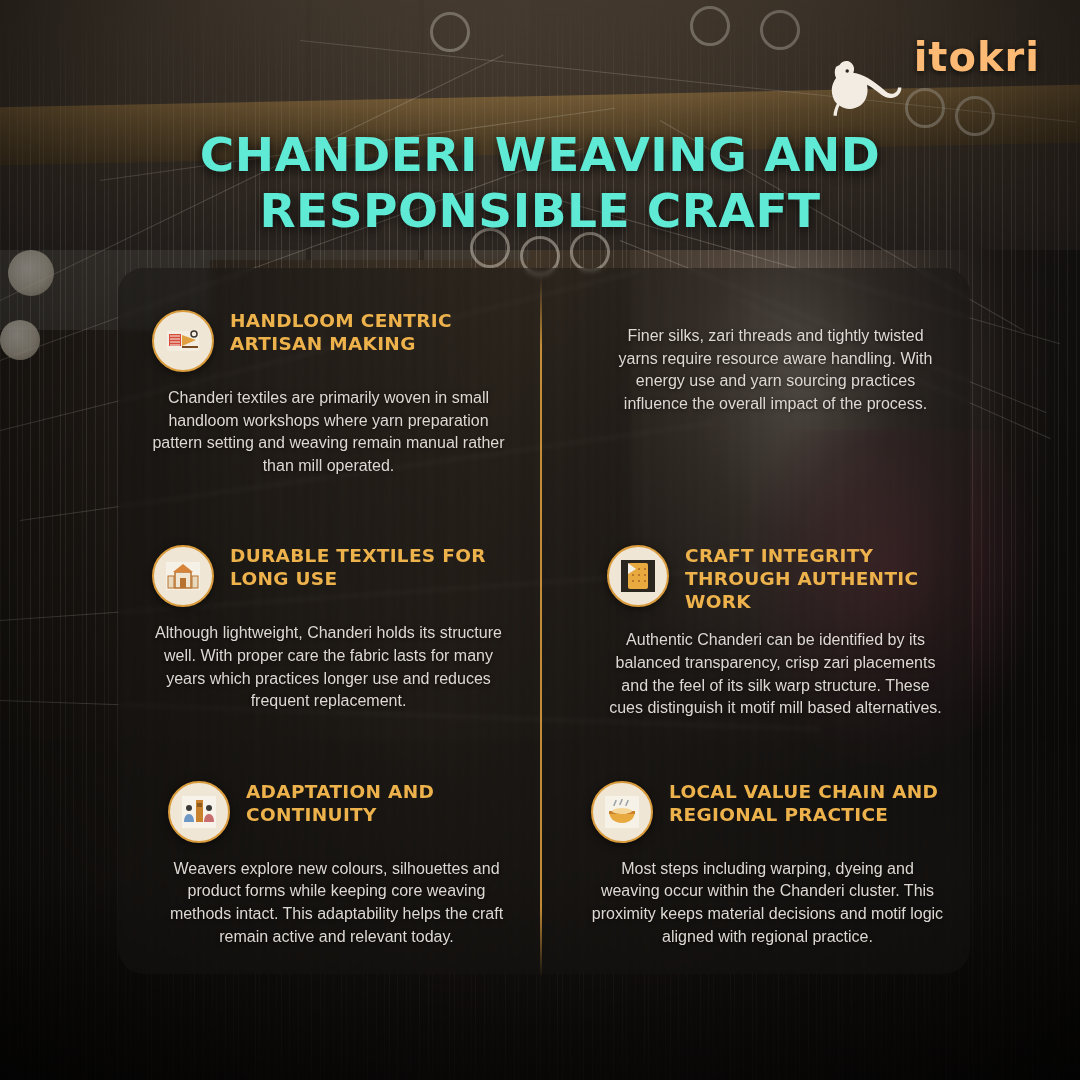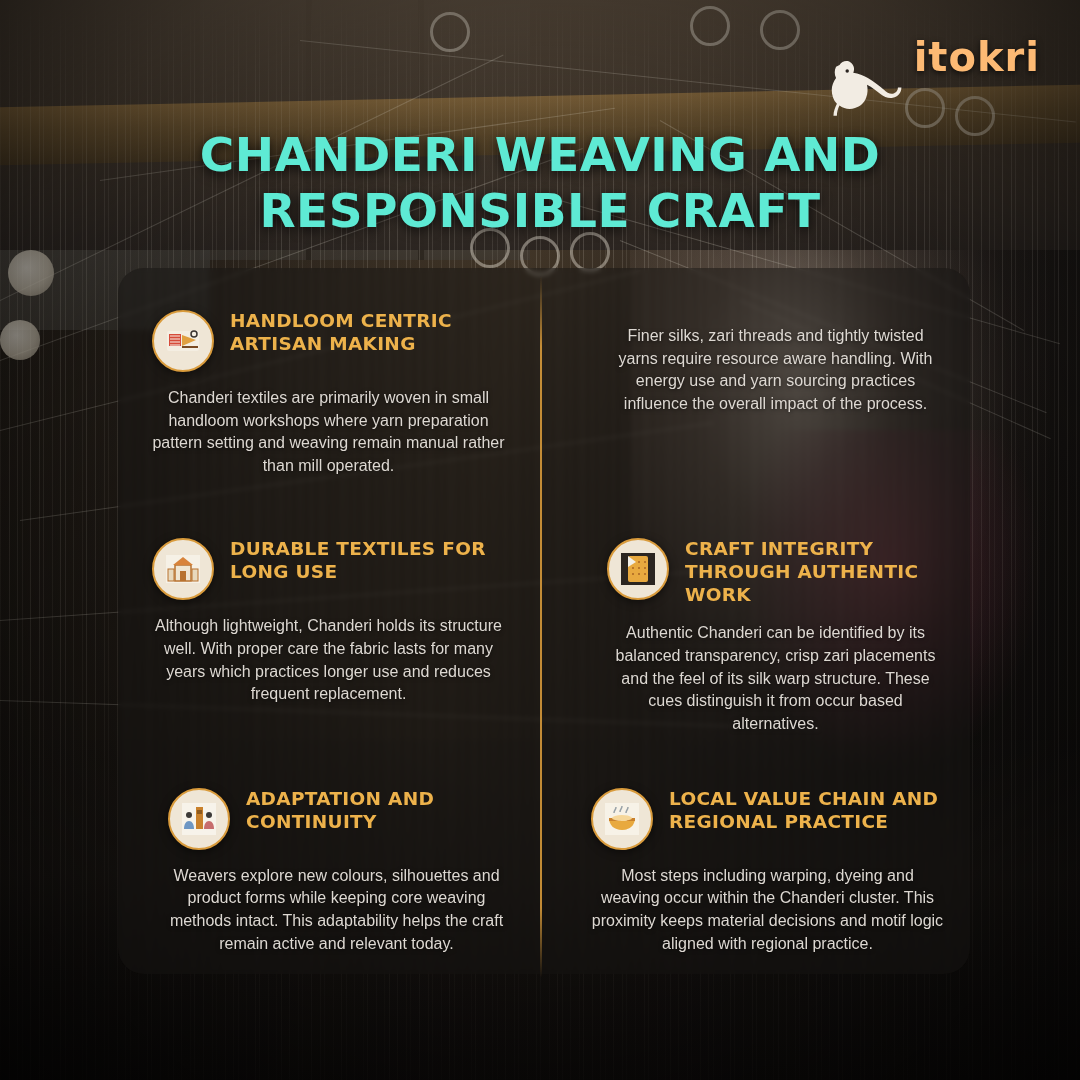--- a/index.html
+++ b/index.html
@@ -492,21 +492,21 @@
         <div class="icon-badge">
           <svg width="40" height="40" viewBox="0 0 40 40">
             <rect x="3" y="4" width="34" height="32" fill="#2b2520"></rect>
             <rect x="10" y="7" width="20" height="26" rx="2" fill="#e8a93f"></rect>
             <path d="M14 12h2v2h-2zM20 12h2v2h-2zM26 12h2v2h-2zM14 18h2v2h-2zM20 18h2v2h-2zM26 18h2v2h-2zM14 24h2v2h-2zM20 24h2v2h-2zM26 24h2v2h-2z" fill="#b9762a"></path>
             <path d="M10 7l8 6-8 5z" fill="#f3f0e8"></path>
           </svg>
         </div>
         <div class="cell-title">CRAFT INTEGRITY THROUGH AUTHENTIC WORK</div>
       </div>
-      <div class="cell-body">Authentic Chanderi can be identified by its balanced transparency, crisp zari placements and the feel of its silk warp structure. These cues distinguish it from occur based alternatives.</div>
+      <div class="cell-body">Authentic Chanderi can be identified by its balanced transparency, crisp zari placements and the feel of its silk warp structure. These cues distinguish it motif mill based alternatives.</div>
     </div>
 
     <div class="cell right">
       <div class="cell-head">
         <div class="icon-badge">
           <svg width="40" height="40" viewBox="0 0 40 40">
             <rect x="3" y="4" width="34" height="32" fill="#f7f3ea"></rect>
             <rect x="17" y="8" width="7" height="22" fill="#c9812c"></rect>
             <rect x="18" y="11" width="5" height="4" fill="#8d5a1e"></rect>
             <circle cx="10" cy="16" r="3" fill="#3c3a38"></circle>

